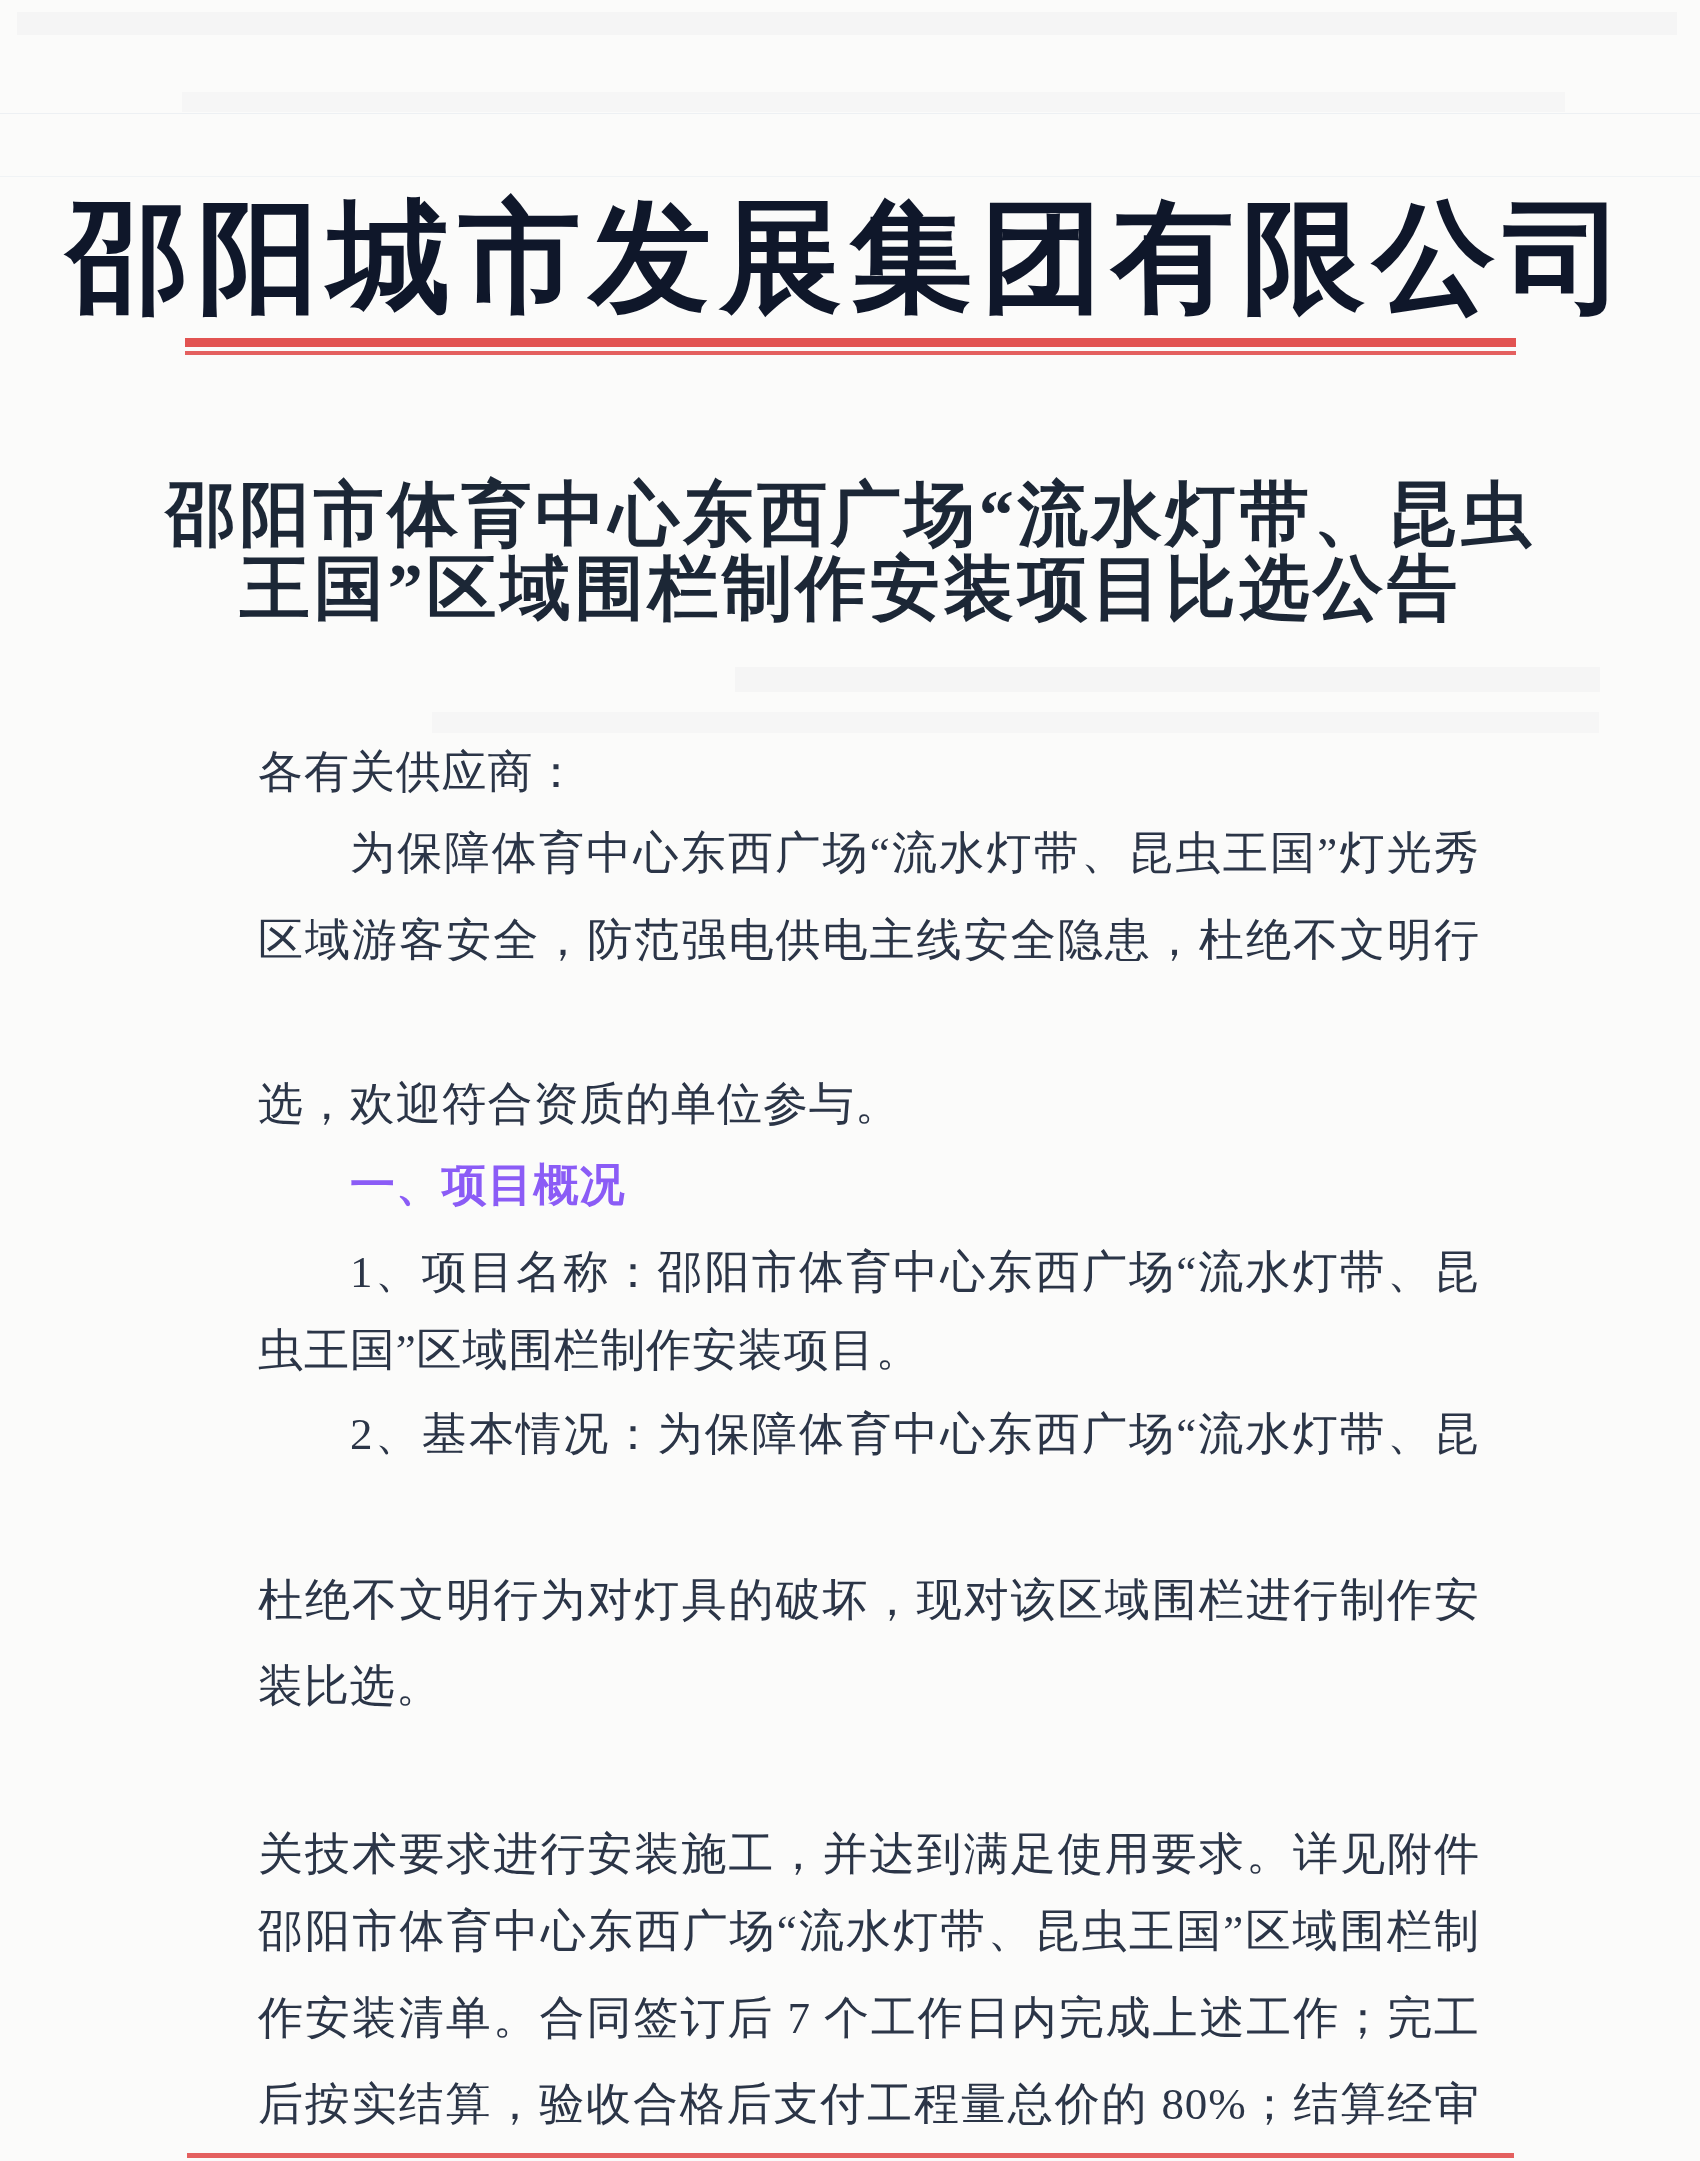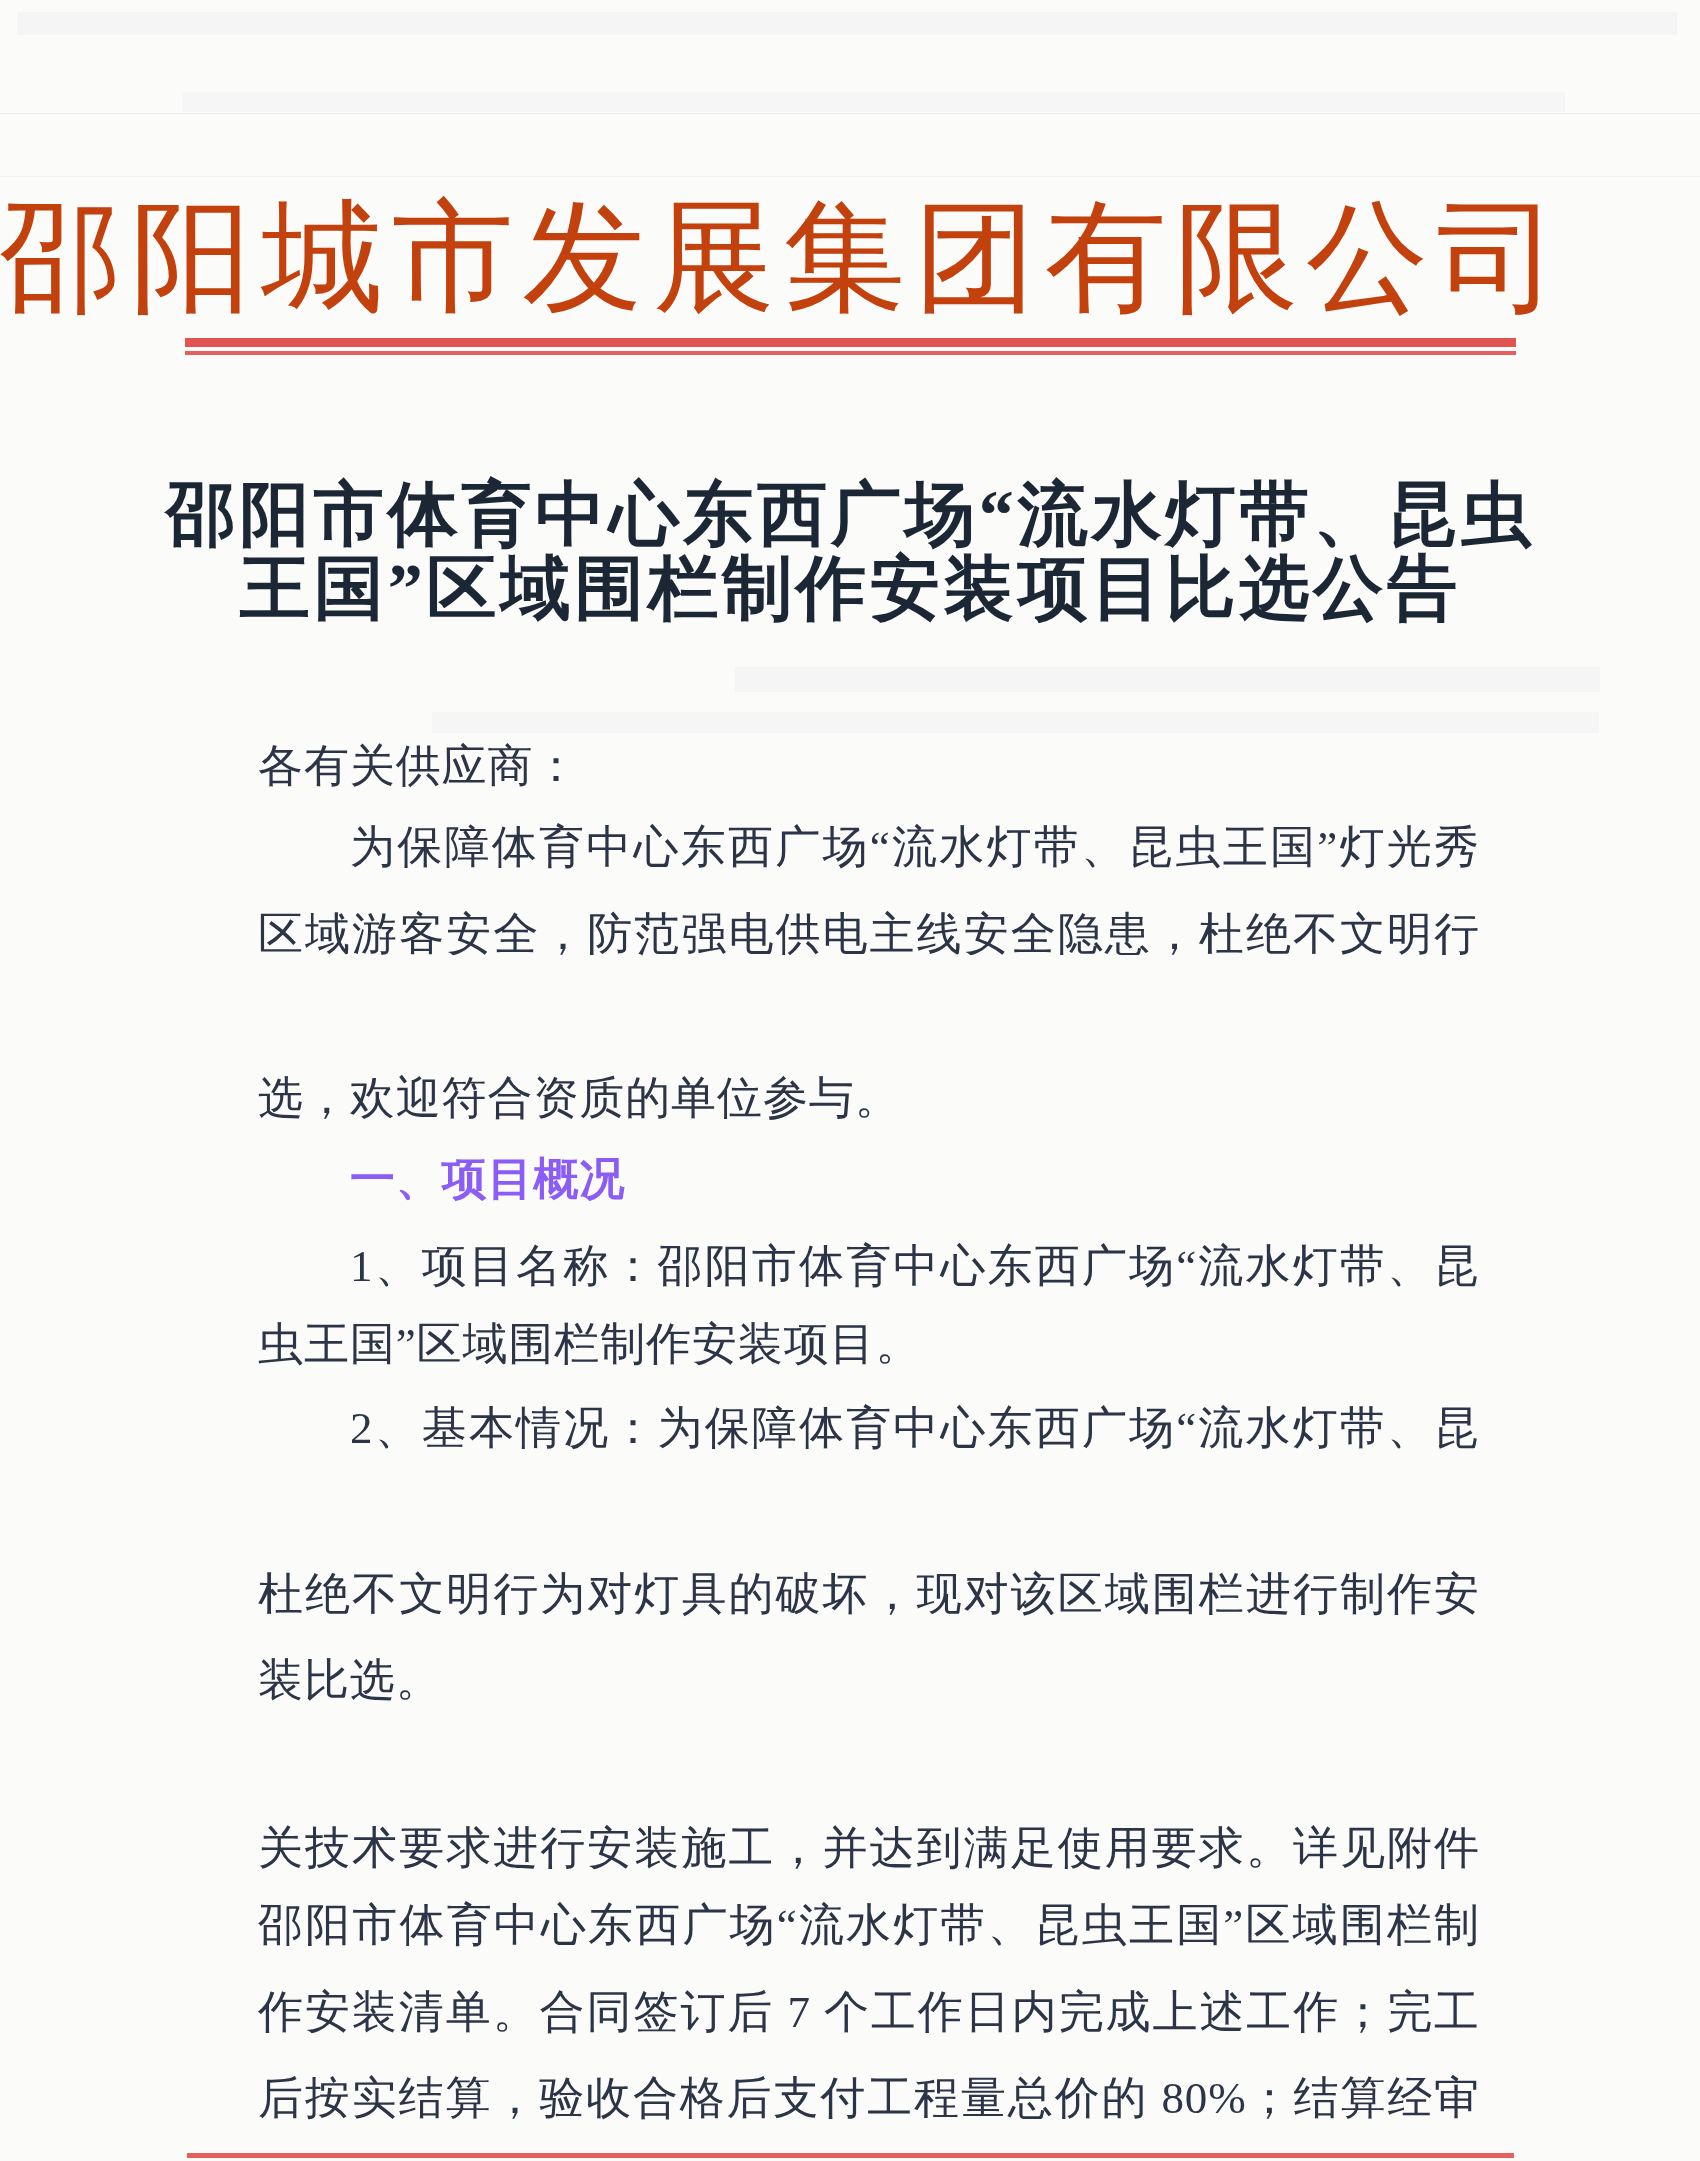--- a/index.html
+++ b/index.html
@@ -6,24 +6,25 @@
   .page{
     position:relative;
     width:1701px;height:2407px;
     background:#fbfbfa;
     overflow:hidden;
     font-family:"Liberation Serif","DejaVu Serif",serif;
   }
   
   .letterhead{
     position:absolute;top:194px;left:0;width:100%;
+    text-align:center;
     font-size:122px;line-height:1.05;
-    font-weight:400;
+    font-weight:700;
     letter-spacing:8.6px;
-    color:#c2410c;
+    color:#0f172a;
     white-space:nowrap;
   }
   .rule{position:absolute;left:185px;width:1331px;background:#e25351;}
   .rule-top-thick{top:338px;height:9px;}
   .rule-top-thin{top:351px;height:3.5px;opacity:.92;}
   .rule-bot-thin{top:2153px;left:187px;width:1327px;height:5.2px;opacity:.92;}
   
   .doc-title{
     position:absolute;left:0;width:100%;
     text-align:center;
@@ -35,20 +36,21 @@
   }
   .title-l1{top:480px;}
   .title-l2{top:554px;}
   
   .ln{
     position:absolute;left:258px;width:1222px;
     font-size:45px;line-height:1.18;
     color:#2b3547;
     text-align:justify;
     letter-spacing:0.9px;
+    margin-top:6px;
   }
   .jlast{text-align-last:justify;}
   .indent{text-indent:92px;}
   .bold{font-weight:700;color:#8b5cf6;}
   
   .artifact{position:absolute;pointer-events:none;}
   .a1{top:12px;left:17.3px;width:1660px;height:22.5px;background:rgba(140,150,165,0.055);}
   .a2{top:92px;left:182px;width:1383px;height:20px;background:rgba(140,150,165,0.045);}
   .a3{top:113px;left:0;width:1701px;height:1.3px;background:rgba(120,150,190,0.10);}
   .a4{top:176px;left:0;width:1701px;height:1.3px;background:rgba(120,150,190,0.08);}

